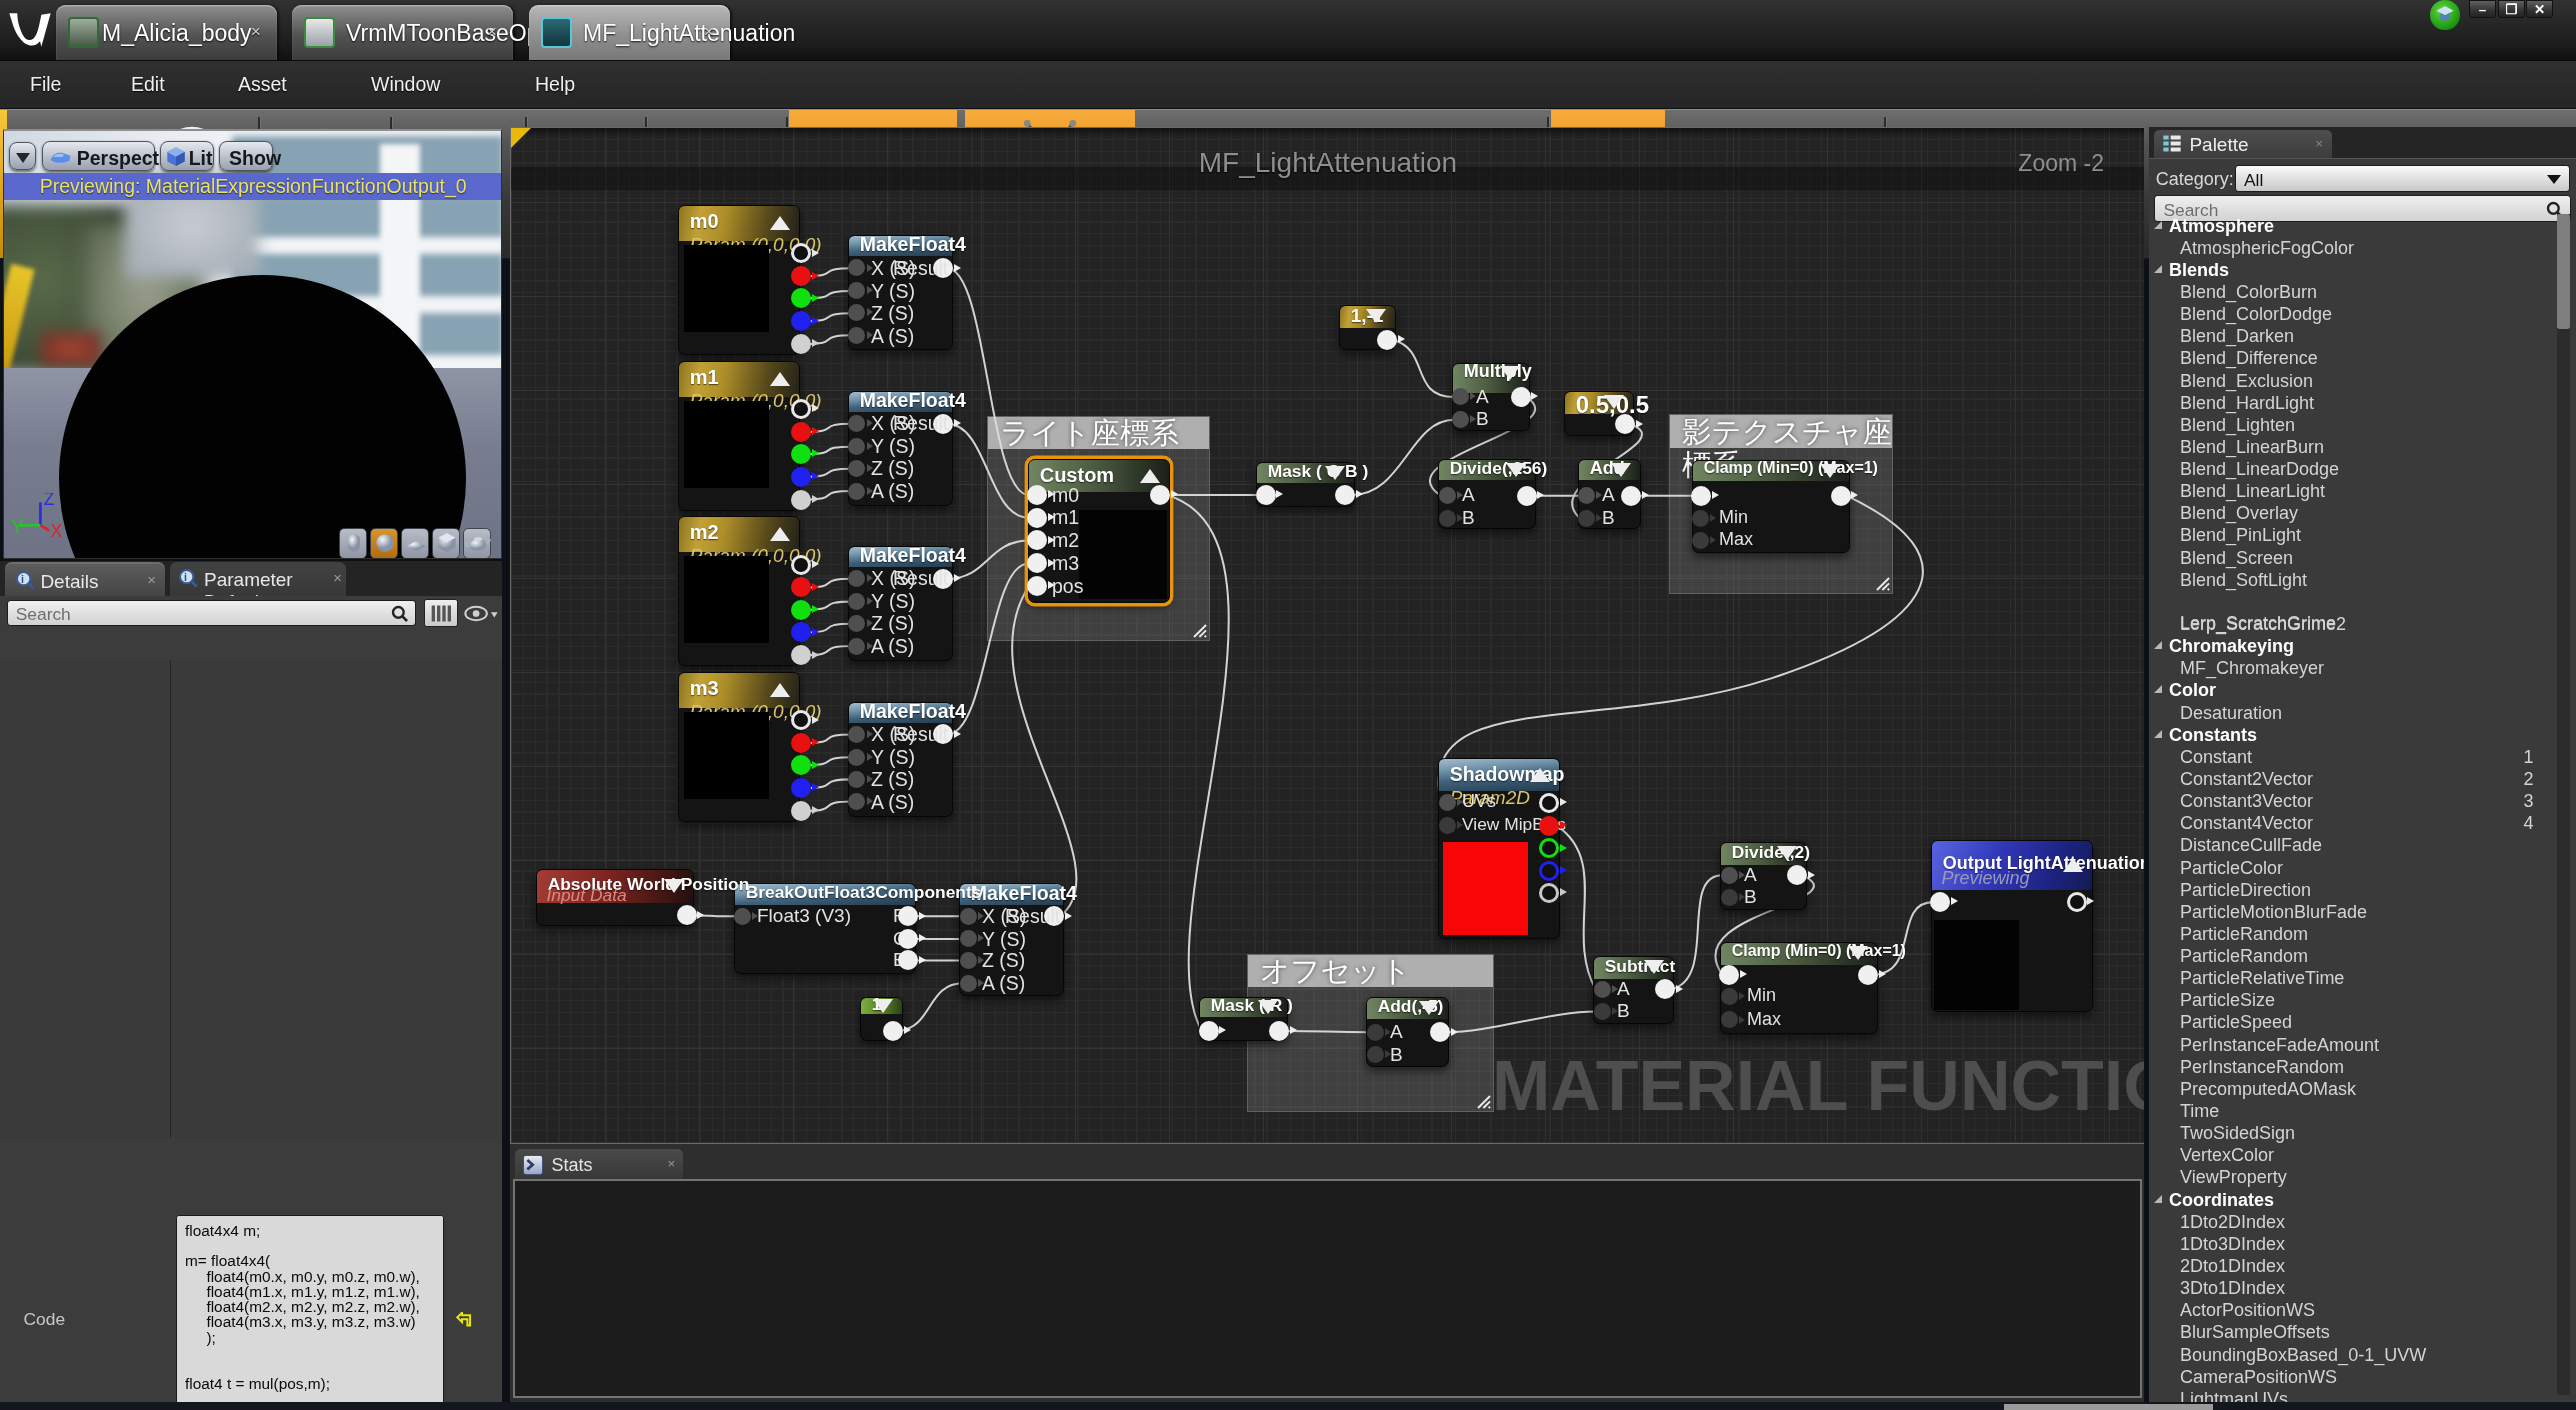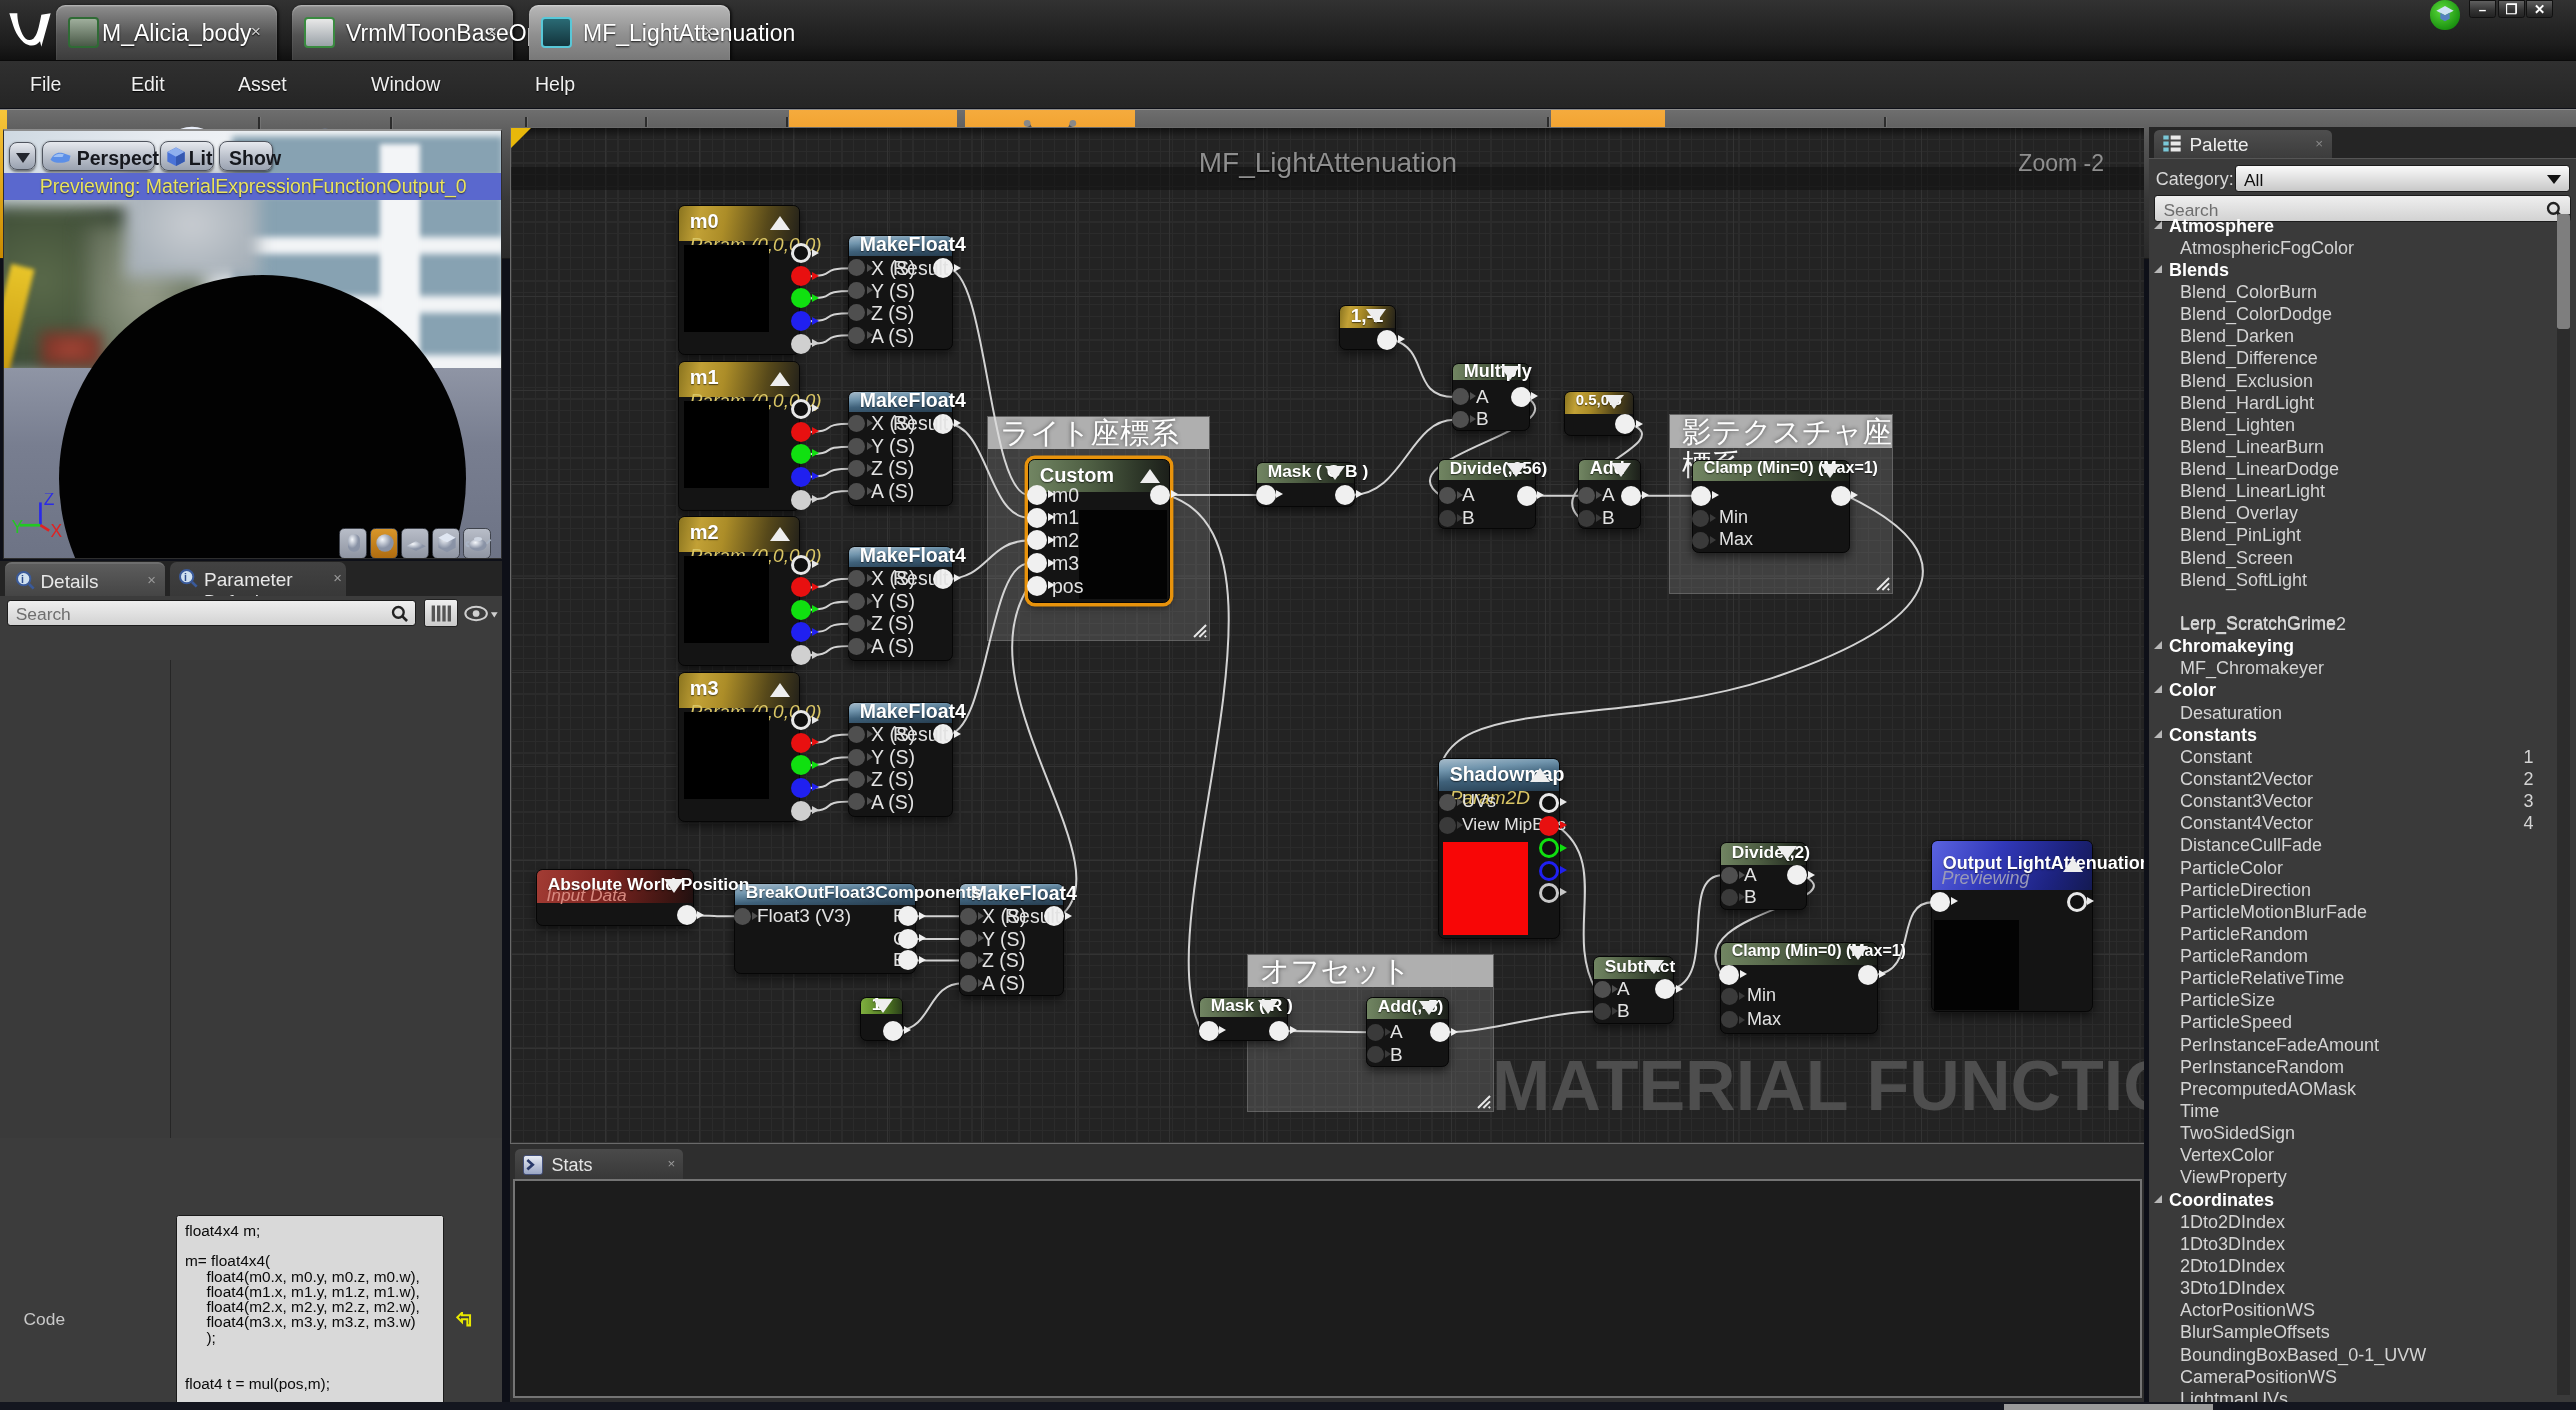--- a/index.html
+++ b/index.html
@@ -742,36 +742,36 @@
     <div class="abs" style="left:845px;top:362px;width:0;height:0;border-left:7.4px solid #f0f0f0;border-top:4.7px solid transparent;border-bottom:4.7px solid transparent;"></div>
 <div class="node" style="left:828px;top:177px;width:57px;height:45px;">
 <div class="nh gold" style="height:21.5px">
 <div class="t1" style="top:-1.3px;font-size:19px">1,-1</div>
 <div class="abs tri-dn" style="right:9.4px;top:3.4px"></div>
 </div>
 </div>
 <div class="abs" style="left:866px;top:202px;width:20px;height:20px;border-radius:50%;background:#f0f0f0;"></div>
     <div class="abs" style="left:887px;top:207px;width:0;height:0;border-left:7.4px solid #f0f0f0;border-top:4.7px solid transparent;border-bottom:4.7px solid transparent;"></div>
 <div class="node" style="left:941px;top:235px;width:78px;height:68px;">
-<div class="nh green" style="height:16px">
+<div class="nh green" style="height:29px">
 <div class="t1" style="top:-2.7px;font-size:18px">Multiply</div>
 <div class="abs tri-dn" style="right:9.4px;top:2px"></div>
 </div>
 </div>
 <div class="abs" style="left:941px;top:260px;width:17.4px;height:17.4px;border-radius:50%;background:#4f4f4f;"></div>
     <div class="abs" style="left:959px;top:264px;width:0;height:0;border-left:6.7px solid #4f4f4f;border-top:4.7px solid transparent;border-bottom:4.7px solid transparent;"></div>
 <div class="rowlbl" style="left:965px;top:258px;font-size:19px;color:#e2e2e2">A</div>
 <div class="abs" style="left:941px;top:283px;width:17.4px;height:17.4px;border-radius:50%;background:#4f4f4f;"></div>
     <div class="abs" style="left:959px;top:287px;width:0;height:0;border-left:6.7px solid #4f4f4f;border-top:4.7px solid transparent;border-bottom:4.7px solid transparent;"></div>
 <div class="rowlbl" style="left:965px;top:280px;font-size:19px;color:#e2e2e2">B</div>
 <div class="abs" style="left:1000px;top:259px;width:20px;height:20px;border-radius:50%;background:#f0f0f0;"></div>
     <div class="abs" style="left:1020px;top:264px;width:0;height:0;border-left:7.4px solid #f0f0f0;border-top:4.7px solid transparent;border-bottom:4.7px solid transparent;"></div>
 <div class="node" style="left:1053px;top:263px;width:70px;height:45px;">
 <div class="nh gold" style="height:21.5px">
-<div class="t1" style="top:-1.3px;font-size:15px">0.5,0.5</div>
+<div class="t1" style="top:-1.3px;font-size:24px">0.5,0.5</div>
 <div class="abs tri-dn" style="right:9.4px;top:3.4px"></div>
 </div>
 </div>
 <div class="abs" style="left:1104px;top:286px;width:20px;height:20px;border-radius:50%;background:#f0f0f0;"></div>
     <div class="abs" style="left:1125px;top:292px;width:0;height:0;border-left:7.4px solid #f0f0f0;border-top:4.7px solid transparent;border-bottom:4.7px solid transparent;"></div>
 <div class="node" style="left:927px;top:331px;width:98px;height:70px;">
 <div class="nh green" style="height:20px">
 <div class="t1" style="top:-2px;font-size:17.4px">Divide(,256)</div>
 <div class="abs tri-dn" style="right:9.4px;top:2.7px"></div>
 </div>

